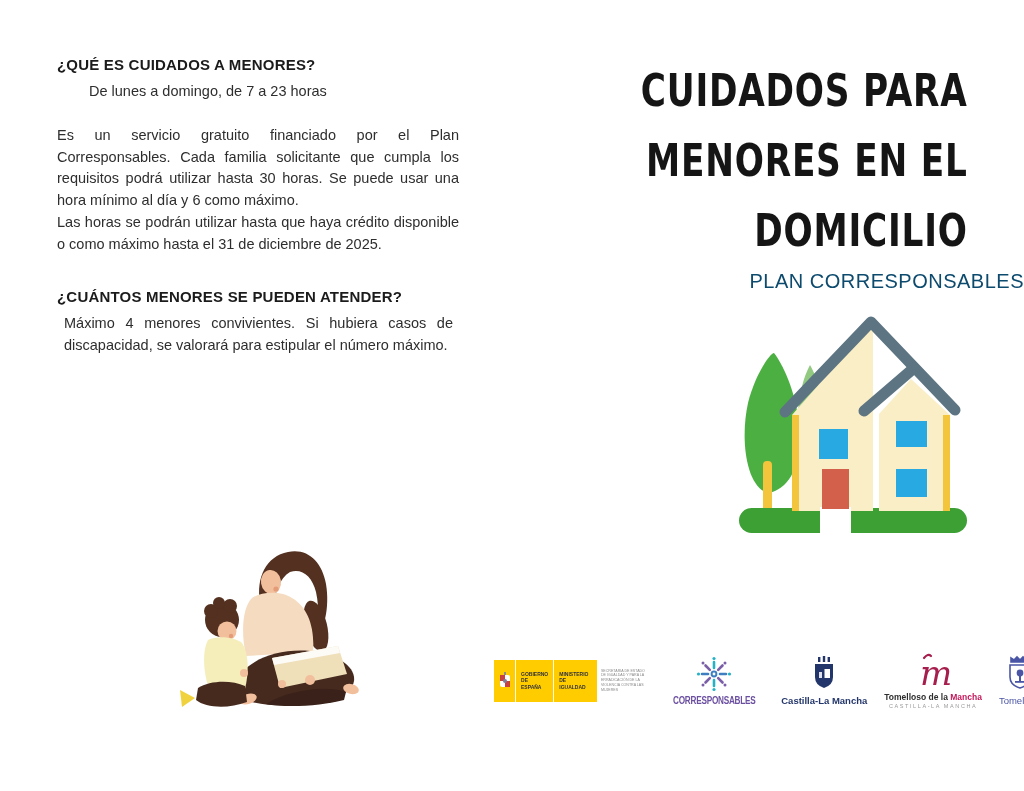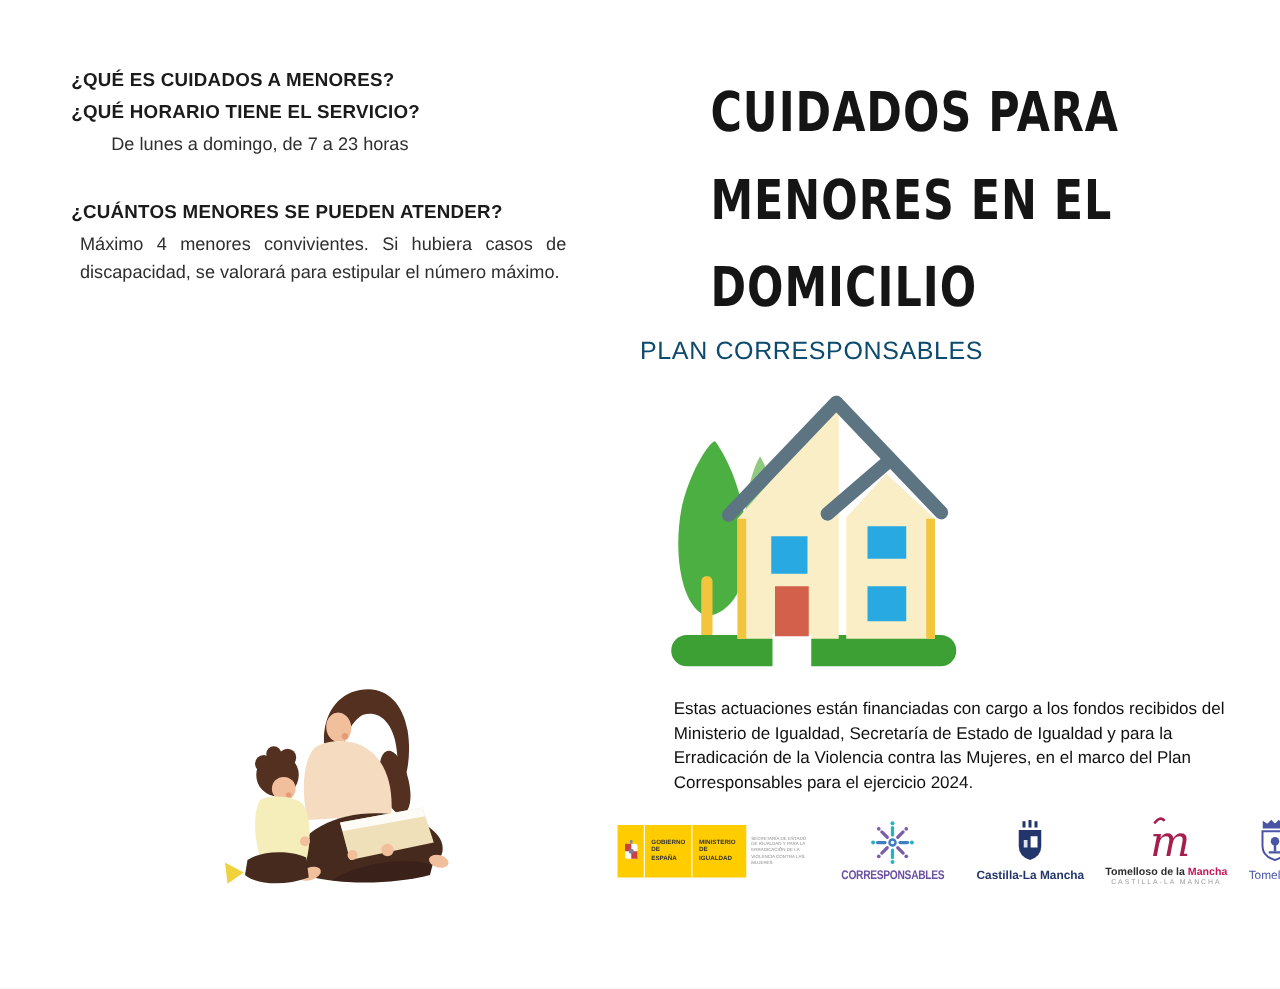--- a/index.html
+++ b/index.html
@@ -20,21 +20,21 @@
   }
   .qa-body.no-just { text-align:left;margin-left:32px; }
   .qa-body.narrow { width:335px; }
   .qa-body.tight { margin-bottom:0; }
   .sec-gap { margin-top:22px; }
   .sec-last { margin-top:33px; }
   .sec-last .qa-body { padding-left:7px; width:396px; }
   
   .mother-illo { position:absolute; left:170px; top:540px; }
   
-  .right-col { position:absolute; left:512px; top:0; width:512px; text-align:left; color:#111; }
+  .right-col { position:absolute; left:512px; top:0; width:512px; text-align:right; color:#111; }
   .big-title { margin-top:56px; }
   .big-title .t-line {
     display:block; font-size:44px; line-height:70px; font-weight:bold;
     font-family:"DejaVu Sans","Liberation Sans",sans-serif;
     color:#151515; letter-spacing:1px; transform:scaleX(.78); transform-origin:50% 50%;
     white-space:nowrap;
   }
   .plan-subtitle { margin-top:4px; font-size:20px; letter-spacing:.5px; color:#0c4a6e; }
   .house-wrap { margin-top:18px; height:238px; }
   .funding {
@@ -73,28 +73,29 @@
 
 <div id="page">
 
   <div class="left-col">
 
     <div>
       <div class="qa-heading">¿QUÉ ES CUIDADOS A MENORES?</div>
     </div>
 
     <div>
-      <div class="qa-heading">¿QUÉ HORARIO TIENE EL SERVICIO?</div>
       <div class="qa-body no-just">De lunes a domingo, de 7 a 23 horas</div>
     </div>
 
     <div class="sec-gap">
     </div>
 
     <div>
+      <div class="qa-body tight">Es un servicio gratuito financiado por el Plan Corresponsables. Cada familia solicitante que cumpla los requisitos podrá utilizar hasta 30 horas. Se puede usar una hora mínimo al día y 6 como máximo.</div>
+      <div class="qa-body">Las horas se podrán utilizar hasta que haya crédito disponible o como máximo hasta el 31 de diciembre de 2025.</div>
     </div>
 
     <div class="sec-last">
       <div class="qa-heading">¿CUÁNTOS MENORES SE PUEDEN ATENDER?</div>
       <div class="qa-body">Máximo 4 menores convivientes. Si hubiera casos de discapacidad, se valorará para estipular el número máximo.</div>
     </div>
   </div>
 
   <div class="mother-illo">
     <svg width="280" height="200" viewBox="0 0 280 200">
@@ -166,21 +167,20 @@
         <rect x="106" y="196" width="31" height="30" fill="#ffffff"></rect>
         <rect x="108" y="158" width="27" height="40" fill="#d2604a"></rect>
 
         <g stroke="#5d7482" stroke-width="11" stroke-linecap="round" stroke-linejoin="round" fill="none">
           <path d="M71,101 L157,11 L241,99"></path>
           <path d="M150,100 L200,57"></path>
         </g>
       </svg>
     </div>
 
-    <div class="funding">Estas actuaciones están financiadas con cargo a los fondos recibidos del Ministerio de Igualdad, Secretaría de Estado de Igualdad y para la Erradicación de la Violencia contra las Mujeres, en el marco del Plan Corresponsables para el ejercicio 2024.</div>
   </div>
 
   <div class="logo-bar">
 
     <div class="logo gob-row" style="flex-direction:row;">
       <div class="gob-box">
         <div class="gob-arms">
           <svg width="14" height="18" viewBox="0 0 14 18">
             <rect x="2" y="3" width="10" height="12" rx="2" fill="#fff"></rect>
             <rect x="2" y="3" width="5" height="6" fill="#c94040"></rect>

